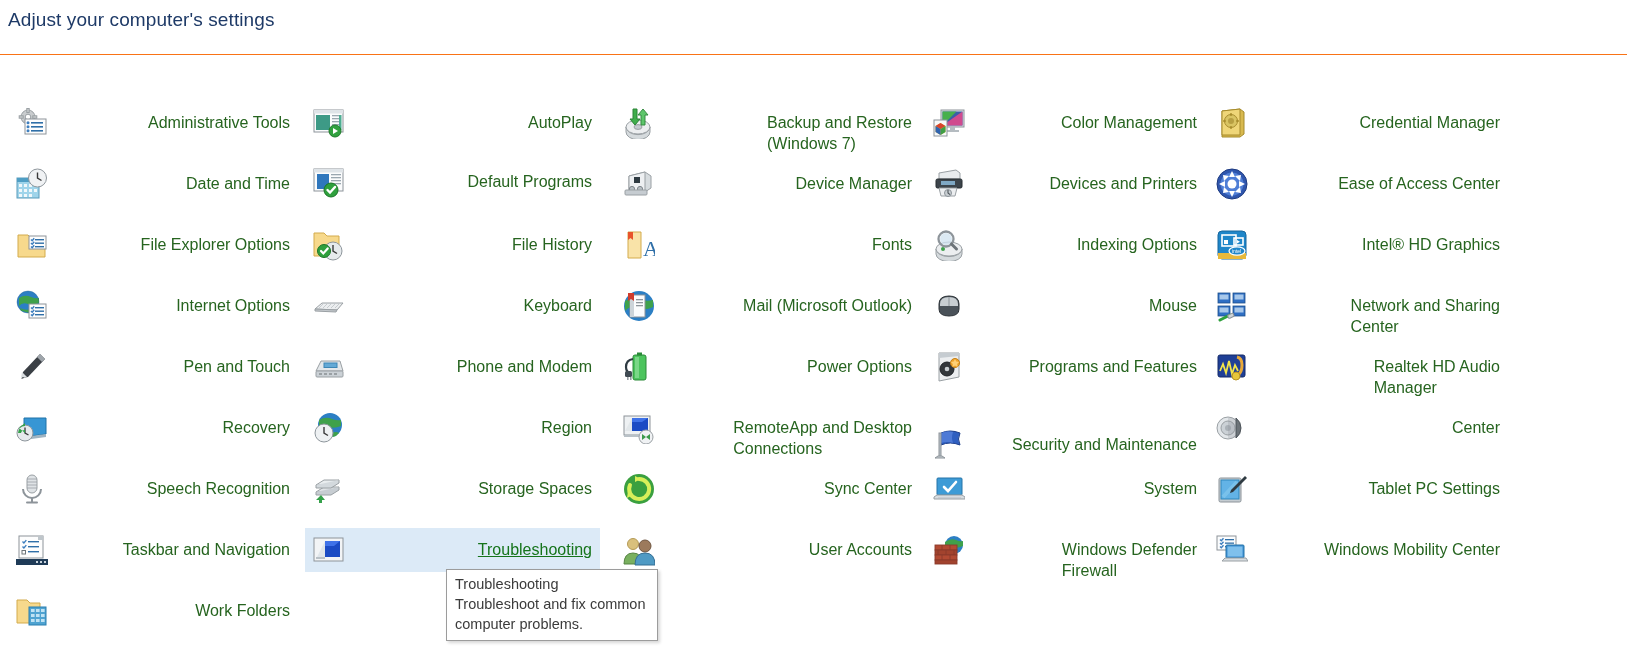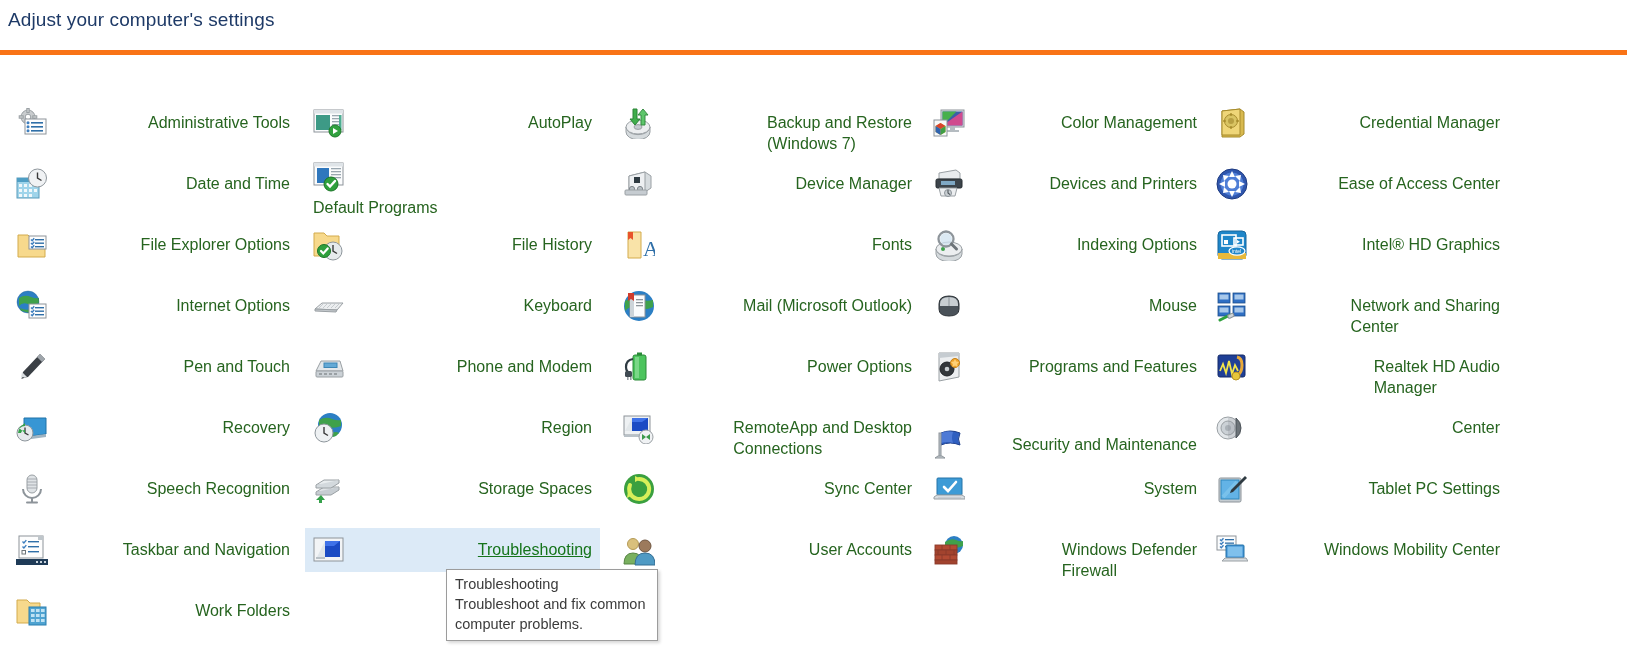--- a/index.html
+++ b/index.html
@@ -17,21 +17,21 @@
     -webkit-font-smoothing: antialiased;
   }
 
   
   #header-bar {
     position: absolute;
     left: 0; top: 0;
     width: 1627px;
     height: 55px;
     background: #ffffff;
-    border-bottom: 5px solid #f97316;
+    border-bottom: 1px solid #f97316;
     box-sizing: border-box;
   }
   #page-title {
     position: absolute;
     left: 8px;
     top: 9px;
     font-size: 19px;
     color: #1e3a67;
     letter-spacing: 0.1px;
     white-space: nowrap;
@@ -292,21 +292,21 @@
             <rect x="19" y="14" width="9" height="1.3"></rect>
             <rect x="19" y="17" width="9" height="1.3"></rect>
           </g>
     <rect x="26" y="8" width="2.5" height="15" fill="#4fae93"></rect>
     <circle cx="22" cy="24" r="6" fill="#31a13f" stroke="#1e7b2a"></circle>
     <path d="M20 21 l5 3 l-5 3 z" fill="#fff"></path>
   </svg>
       </span>
       <span class="item-label">AutoPlay</span>
     </div>
-    <div class="cp-item" style="left: 305px; top: 99px; width: 295px; flex-direction: column;">
+    <div class="cp-item" style="left: 305px; top: 105px; width: 295px;">
       <span class="icon-box">
         <svg width="32" height="32" viewBox="0 0 32 32">
     <rect x="1" y="3" width="29" height="22" fill="#fbfcfd" stroke="#8d949a"></rect>
     <rect x="1" y="3" width="29" height="3.5" fill="#dfe4e8"></rect>
     <rect x="4" y="8" width="12" height="15" fill="#2f77bd"></rect>
     <g fill="#9aa7b0">
             <rect x="18" y="8" width="10" height="1.3"></rect>
             <rect x="18" y="11" width="10" height="1.3"></rect>
             <rect x="18" y="14" width="10" height="1.3"></rect>
             <rect x="18" y="17" width="10" height="1.3"></rect>

